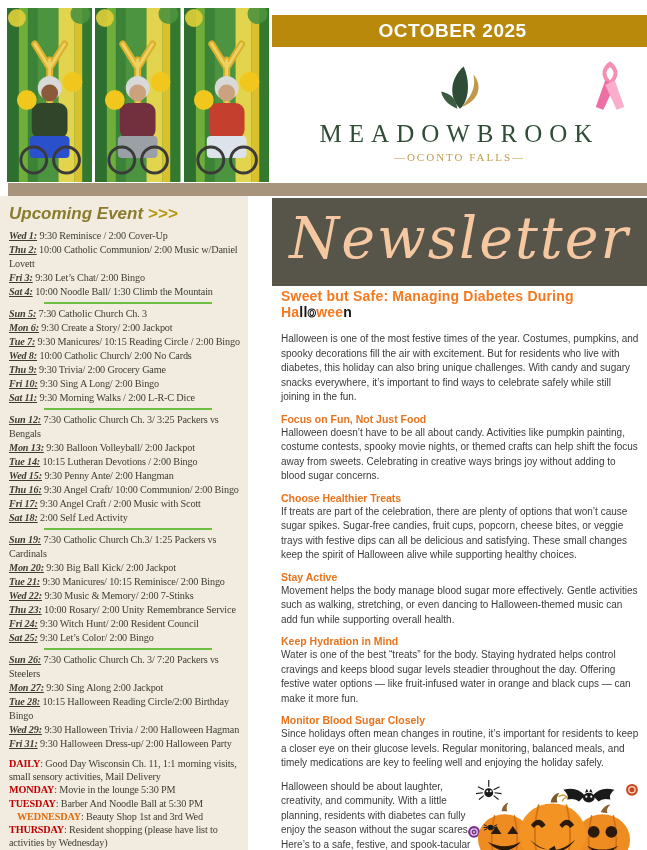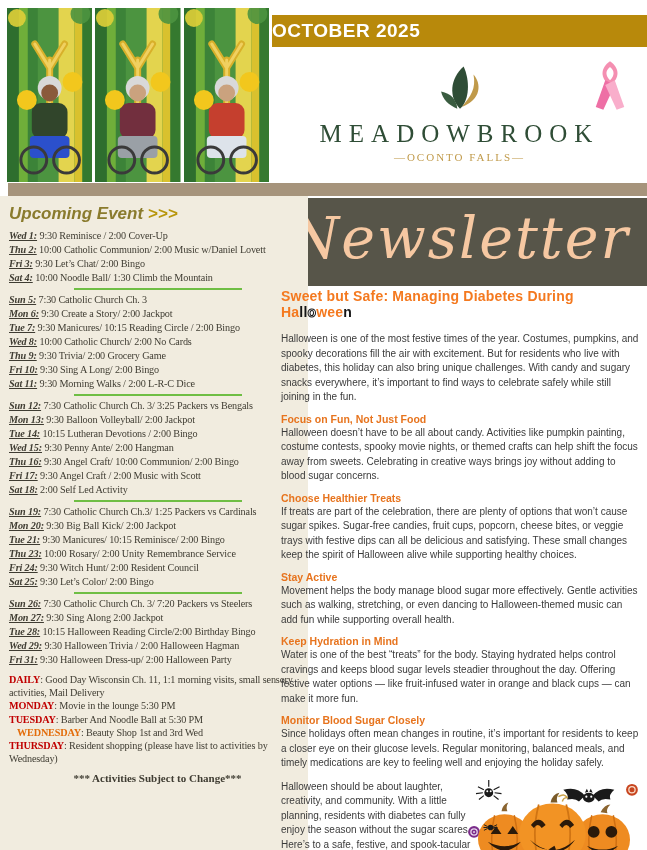--- a/index.html
+++ b/index.html
@@ -6,21 +6,21 @@
   .page{position:relative;width:647px;height:850px;background:#fff;overflow:hidden;
         font-family:"Liberation Sans",sans-serif;}
 
   
   .photo-strip{position:absolute;left:7px;top:8px;width:262px;height:174px;display:flex;gap:3px;}
   .photo{flex:1;overflow:hidden;}
   .photo svg{width:100%;height:100%;display:block;}
 
   
   .gold-banner{position:absolute;left:272px;right:0;top:15px;height:32px;
-    background:var(--c-banner_gold);display:flex;align-items:center;justify-content:flex-start;
+    background:var(--c-banner_gold);display:flex;align-items:center;justify-content:center;
     padding-right:14px;box-sizing:border-box;}
   .gold-banner span{color:#fff;font-weight:bold;font-size:19px;letter-spacing:.5px;}
 
   
   .logo-area{position:absolute;left:272px;right:0;top:55px;height:128px;text-align:center;}
   .leaf{width:54px;height:56px;margin-top:5px;}
   .logo-name{font-family:"Liberation Serif",serif;font-size:25px;letter-spacing:7px;
     color:var(--c-logo_green);margin-top:0px;}
   .logo-sub{font-family:"Liberation Serif",serif;font-size:11px;letter-spacing:2px;
     color:var(--c-logo_gold);margin-top:3px;}
@@ -29,21 +29,21 @@
   
   .tan-bar{position:absolute;left:8px;right:0;top:183px;height:13px;background:var(--c-tan_bar);}
 
   
   .masthead{position:absolute;left:272px;right:0;top:198px;height:88px;background:var(--c-masthead_olive);
     display:flex;align-items:center;justify-content:center;}
   .masthead span{font-family:"DejaVu Serif","Liberation Serif",serif;font-style:italic;
     font-size:57px;color:var(--c-masthead_text);letter-spacing:2px;margin-top:-8px;}
 
   
-  .left-col{position:absolute;left:0;top:196px;width:308px;bottom:0;background:var(--c-cream_bg);
+  .left-col{position:absolute;left:0;top:196px;width:248px;bottom:0;background:var(--c-cream_bg);
     box-sizing:border-box;padding:8px 2px 0 9px;font-family:"Liberation Serif",serif;
     color:var(--c-event_text);}
   h2.upcoming{font-family:"Liberation Sans",sans-serif;font-style:italic;font-weight:bold;
     font-size:17px;color:var(--c-upcoming_heading);margin:0 0 5px 0;}
   h2.upcoming .arrows{color:var(--c-arrows_gold);}
   .event-line{font-size:10.2px;line-height:14px;letter-spacing:-0.15px;}
   .event-line .day{font-weight:bold;font-style:italic;text-decoration:underline;}
   .divider{width:168px;border-top:2px solid var(--c-divider_green);margin:3px auto 3px auto;}
   #notes-list{margin-top:6px;}
   .note-line{font-size:10.2px;line-height:13.2px;letter-spacing:-0.15px;}
@@ -196,20 +196,21 @@
           <div class="event-line"><span class="day">Wed 15:</span><span class="etext"> 9:30 Penny Ante/ 2:00 Hangman</span></div>
           <div class="event-line"><span class="day">Thu 16:</span><span class="etext"> 9:30 Angel Craft/ 10:00 Communion/ 2:00 Bingo</span></div>
           <div class="event-line"><span class="day">Fri 17:</span><span class="etext"> 9:30 Angel Craft / 2:00 Music with Scott</span></div>
           <div class="event-line"><span class="day">Sat 18:</span><span class="etext"> 2:00 Self Led Activity</span></div>
         </div>
         <div class="divider"></div>
         <div class="week">
           <div class="event-line"><span class="day">Sun 19:</span><span class="etext"> 7:30 Catholic Church Ch.3/ 1:25 Packers vs Cardinals</span></div>
           <div class="event-line"><span class="day">Mon 20:</span><span class="etext"> 9:30 Big Ball Kick/ 2:00 Jackpot</span></div>
           <div class="event-line"><span class="day">Tue 21:</span><span class="etext"> 9:30 Manicures/ 10:15 Reminisce/ 2:00 Bingo</span></div>
+          <div class="event-line"><span class="day">Wed 22:</span><span class="etext"> 9:30 Music &amp; Memory/ 2:00 7-Stinks</span></div>
           <div class="event-line"><span class="day">Thu 23:</span><span class="etext"> 10:00 Rosary/ 2:00 Unity Remembrance Service</span></div>
           <div class="event-line"><span class="day">Fri 24:</span><span class="etext"> 9:30 Witch Hunt/ 2:00 Resident Council</span></div>
           <div class="event-line"><span class="day">Sat 25:</span><span class="etext"> 9:30 Let’s Color/ 2:00 Bingo</span></div>
         </div>
         <div class="divider"></div>
         <div class="week">
           <div class="event-line"><span class="day">Sun 26:</span><span class="etext"> 7:30 Catholic Church Ch. 3/ 7:20 Packers vs Steelers</span></div>
           <div class="event-line"><span class="day">Mon 27:</span><span class="etext"> 9:30 Sing Along 2:00 Jackpot</span></div>
           <div class="event-line"><span class="day">Tue 28:</span><span class="etext"> 10:15 Halloween Reading Circle/2:00 Birthday Bingo</span></div>
           <div class="event-line"><span class="day">Wed 29:</span><span class="etext"> 9:30 Halloween Trivia / 2:00 Halloween Hagman</span></div>

